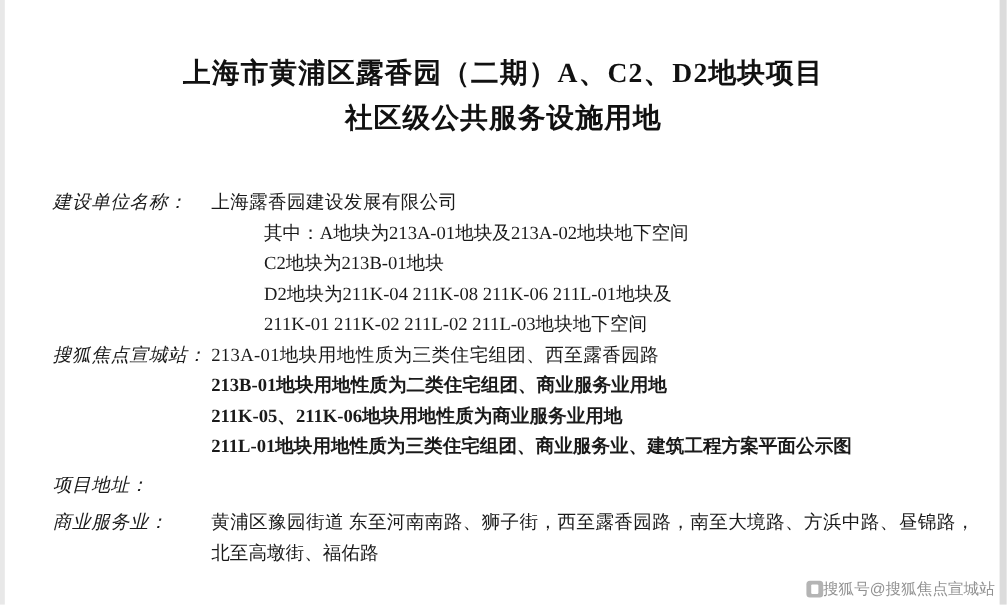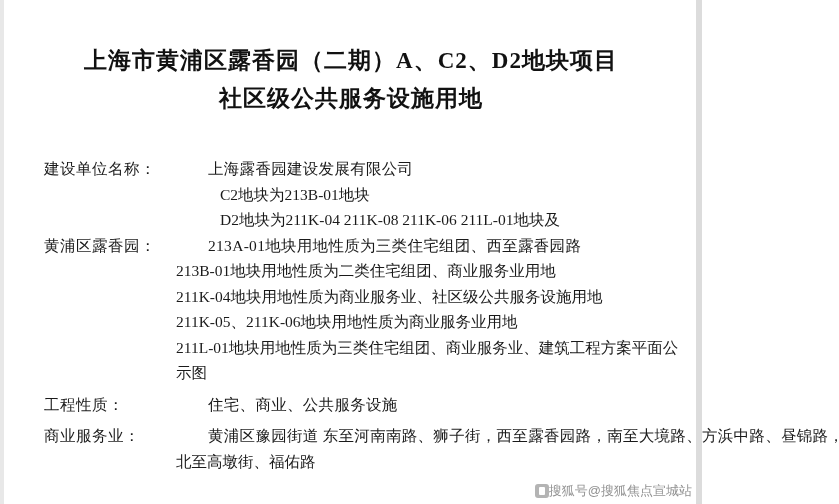--- a/index.html
+++ b/index.html
@@ -12,21 +12,21 @@
     height: 504px;
     overflow: hidden;
     font-family: "Liberation Serif", "DejaVu Serif", serif;
     color: #1a1a1a;
     position: relative;
   }
   .page {
     position: absolute;
     left: 0;
     top: 0;
-    width: 702px;
+    width: 839px;
     height: 504px;
     background: #ffffff;
     box-sizing: border-box;
   }
   .edge-left {
     position: absolute;
     left: 0;
     top: 0;
     width: 4px;
     height: 504px;
@@ -64,27 +64,28 @@
     align-items: flex-start;
     white-space: nowrap;
   }
   .label {
     flex: 0 0 auto;
     letter-spacing: 0.5px;
   }
   .value {
     flex: 0 0 auto;
     letter-spacing: 0.3px;
-    margin-left: 32px;
   }
   .lbl-w {
     width: 132px;
+    font-style: italic;
   }
   .indent-1 {
     padding-left: 132px;
+    font-weight: bold;
   }
   .indent-2 {
     padding-left: 176px;
   }
   .indent-addr {
     padding-left: 132px;
   }
   .gap-md { height: 6px; }
   .watermark {
     position: absolute;
@@ -132,37 +133,37 @@
   <div class="body-block">
 
     <div class="row">
       <span class="label lbl-w">建设单位名称：</span>
       <span class="value">上海露香园建设发展有限公司</span>
     </div>
 
     <div class="row">
     </div>
 
+    <div class="indent-2">其中：A地块为213A-01地块及213A-02地块地下空间</div>
     <div class="indent-2">C2地块为213B-01地块</div>
     <div class="indent-2">D2地块为211K-04 211K-08 211K-06 211L-01地块及</div>
+    <div class="indent-2">211K-01 211K-02 211L-02 211L-03地块地下空间</div>
 
     <div class="row">
-      <span class="label lbl-w">黄浦区露香园：</span>
+      <span class="label lbl-w">搜狐焦点宣城站：</span>
       <span class="value">213A-01地块用地性质为三类住宅组团、西至露香园路</span>
     </div>
     <div class="indent-1">213B-01地块用地性质为二类住宅组团、商业服务业用地</div>
-    <div class="indent-1">211K-04地块用地性质为商业服务业、社区级公共服务设施用地</div>
     <div class="indent-1">211K-05、211K-06地块用地性质为商业服务业用地</div>
     <div class="indent-1">211L-01地块用地性质为三类住宅组团、商业服务业、建筑工程方案平面公示图</div>
 
     <div class="gap-md"></div>
 
     <div class="row">
-      <span class="label lbl-w">工程性质：</span>
-      <span class="value">住宅、商业、公共服务设施</span>
+      <span class="label lbl-w">项目地址：</span>
     </div>
 
     <div class="gap-md"></div>
 
     <div class="row">
       <span class="label lbl-w">商业服务业：</span>
       <span class="value">黄浦区豫园街道 东至河南南路、狮子街，西至露香园路，南至大境路、方浜中路、昼锦路，</span>
     </div>
     <div class="indent-addr">北至高墩街、福佑路</div>
 

